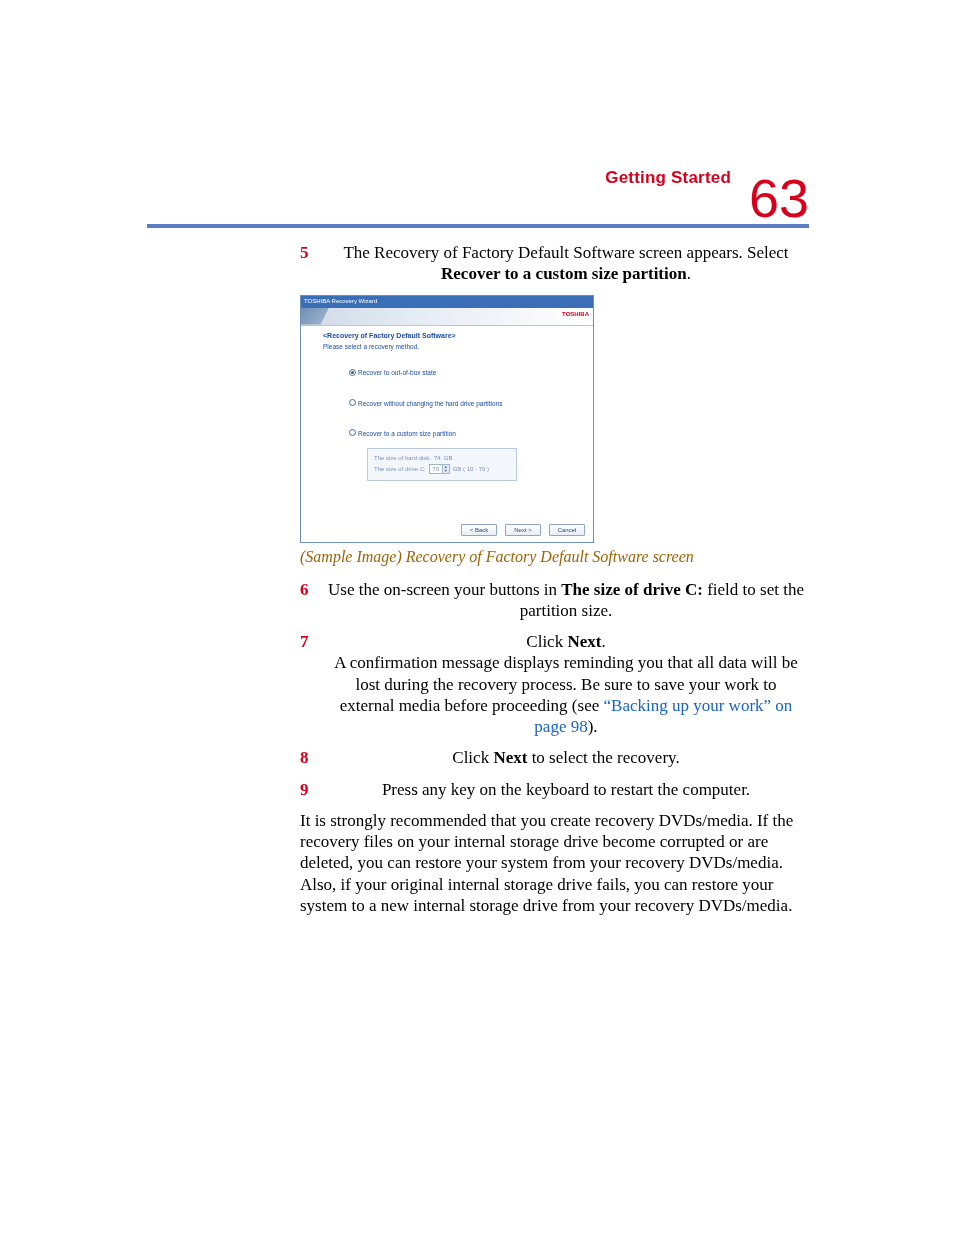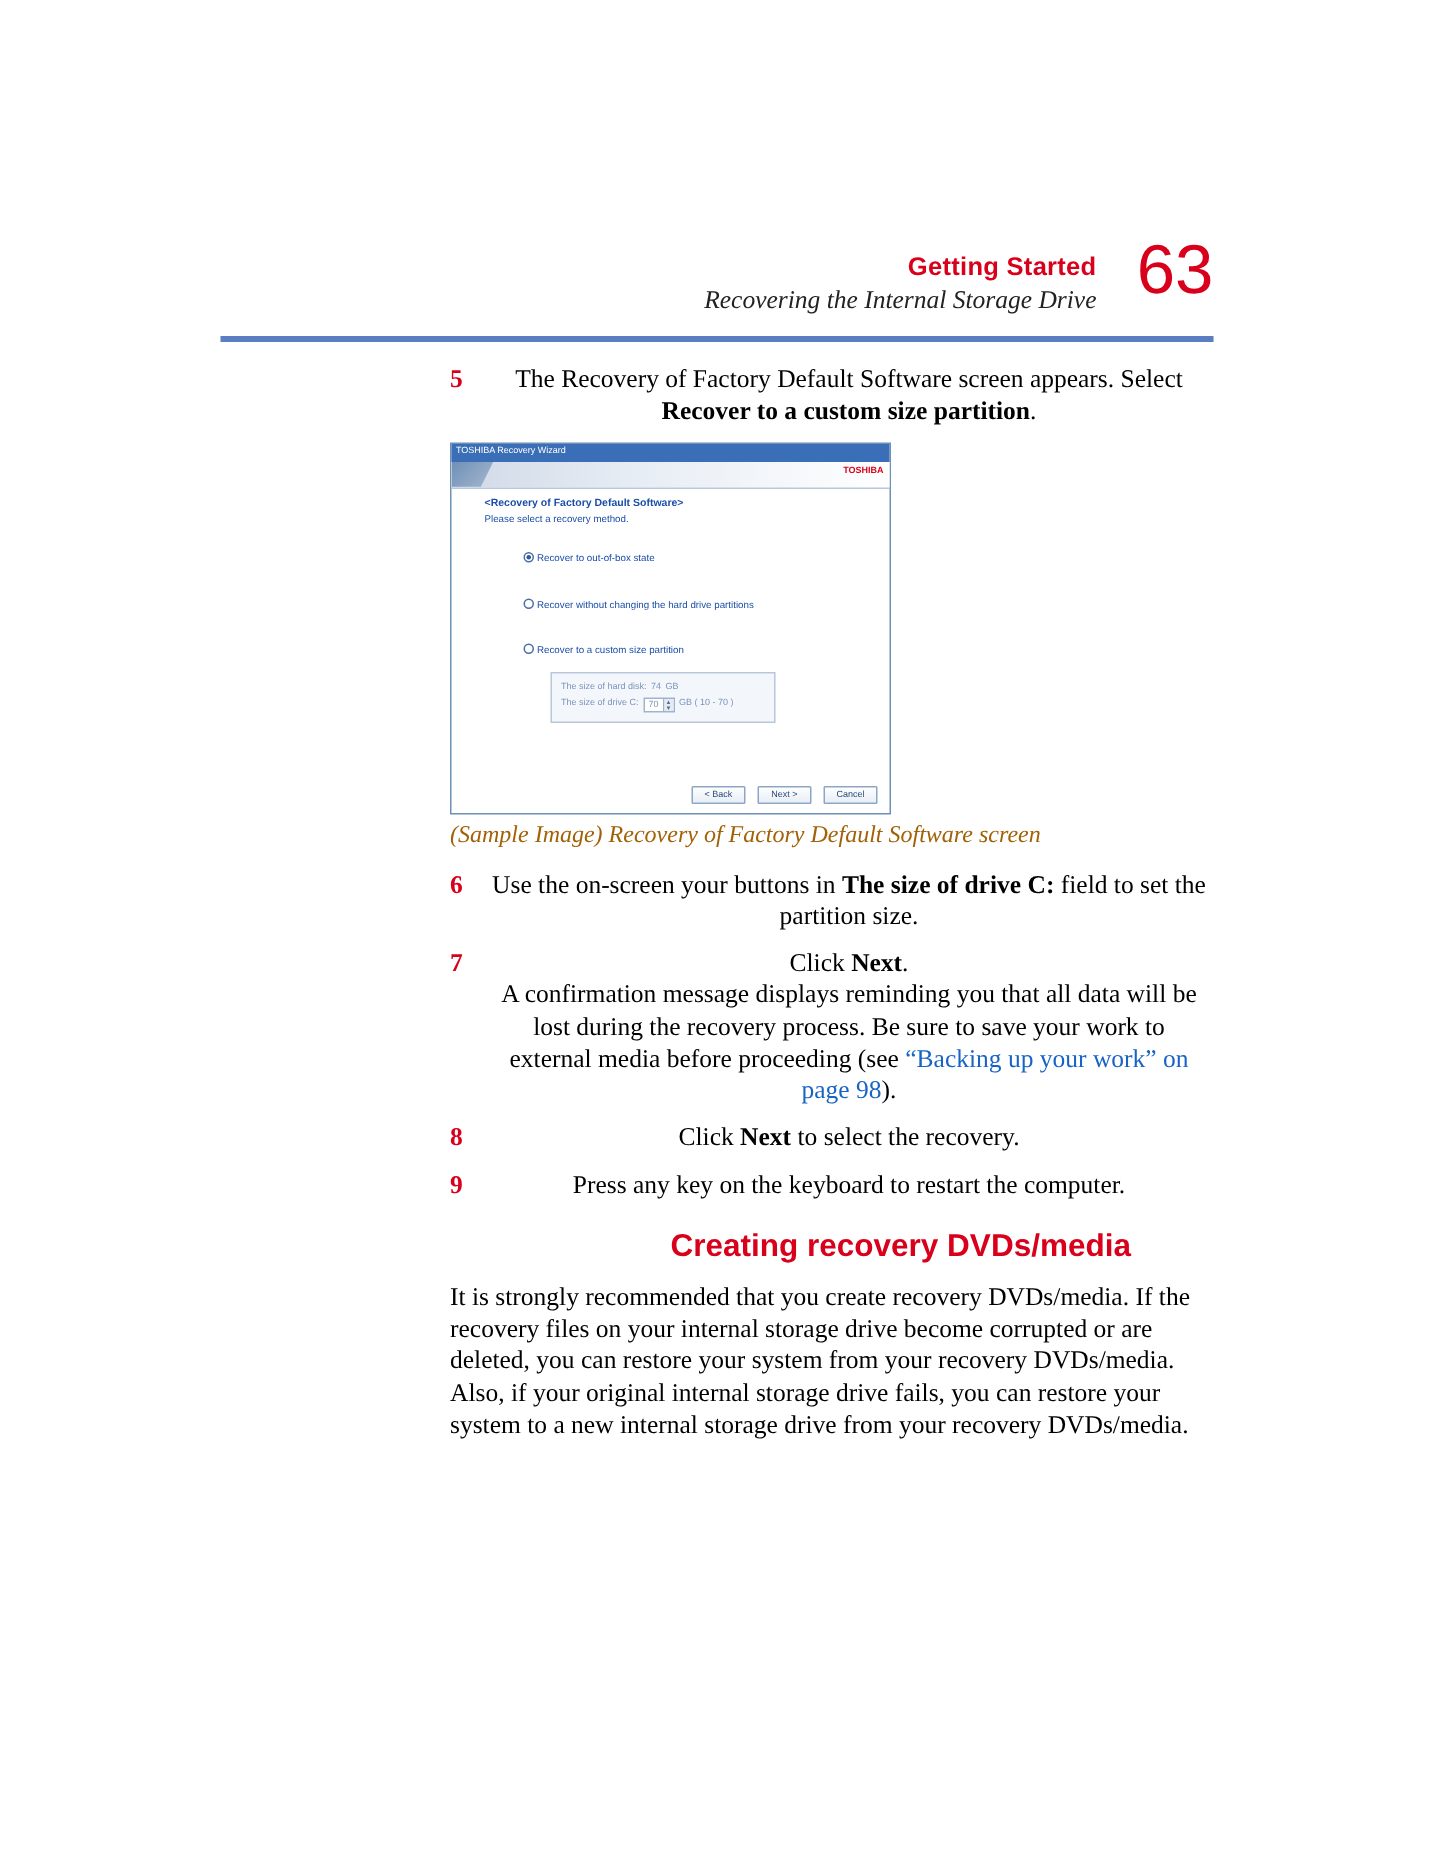--- a/index.html
+++ b/index.html
@@ -31,24 +31,24 @@
     letter-spacing: 0.2px;
   }
   .header-sub {
     font-style: italic;
     font-size: 17px;
     color: #222;
     margin-top: 2px;
   }
   .page-num {
     position: absolute;
-    top: 152px;
+    top: 167px;
     right: 145px;
     font-family: Arial, Helvetica, sans-serif;
-    font-size: 46px;
+    font-size: 54px;
     font-weight: 400;
     color: #d9001b;
     letter-spacing: 0px;
   }
   .top-rule {
     position: absolute;
     top: 224px;
     left: 147px;
     right: 145px;
     height: 4px;
@@ -265,21 +265,20 @@
     line-height: 8px;
   }
 </style>
 </head>
 <body>
 
 <div class="page">
 
   <div class="header-right">
     <div class="header-chapter">Getting Started</div>
-    <div class="header-sub">Recovering the Internal Storage Drive</div>
   </div>
   <div class="page-num">63</div>
   <div class="top-rule"></div>
 
   <div class="content">
 
     <div class="step">
       <div class="step-num">5</div>
       <div class="step-body">
         <span>The Recovery of Factory Default Software screen appears. Select </span><span class="bold">Recover to a custom size partition</span><span>.</span>
@@ -357,19 +356,16 @@
       </div>
     </div>
 
     <div class="step">
       <div class="step-num">9</div>
       <div class="step-body">
         <span>Press any key on the keyboard to restart the computer.</span>
       </div>
     </div>
 
-    <div class="section-h2-wrap">
-      <div class="section-h2">Creating recovery DVDs/media</div>
-    </div>
     <div class="body-para">It is strongly recommended that you create recovery DVDs/media. If the recovery files on your internal storage drive become corrupted or are deleted, you can restore your system from your recovery DVDs/media. Also, if your original internal storage drive fails, you can restore your system to a new internal storage drive from your recovery DVDs/media.</div>
 
   </div>
 </div>
 
 </body></html>

